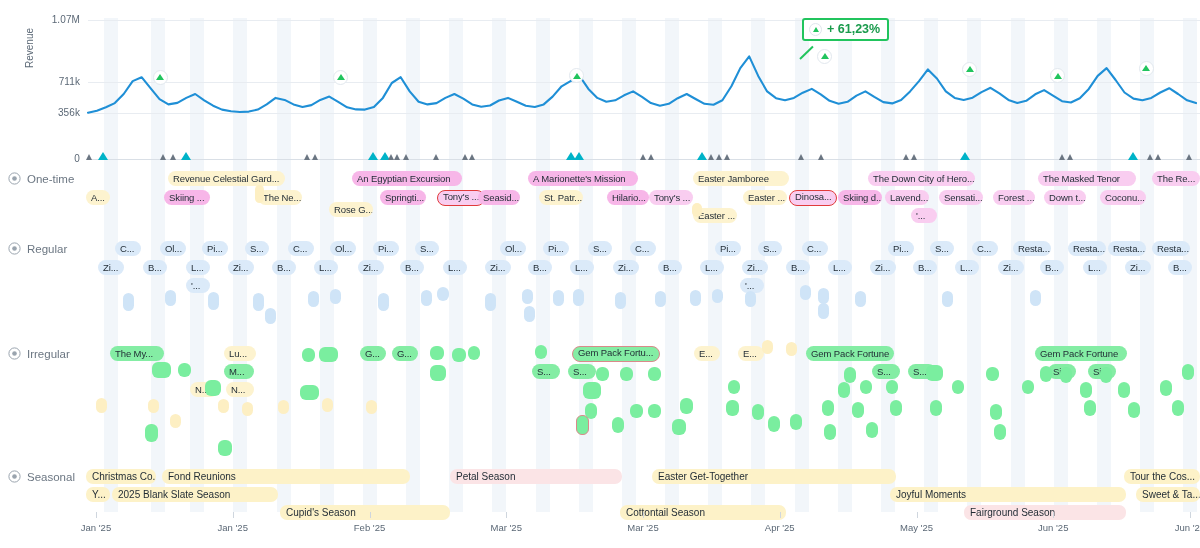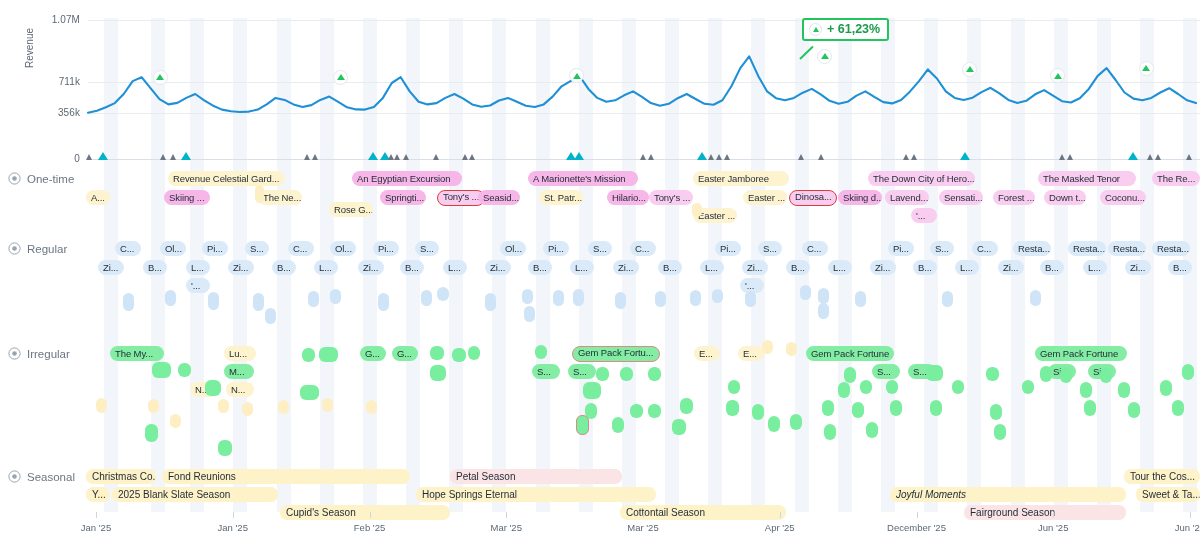--- a/index.html
+++ b/index.html
@@ -523,45 +523,45 @@
       <div class="chip green" style="left: 1118px; top: 382px; width: 12px; height: 16px;"></div>
       <div class="chip green" style="left: 1128px; top: 402px; width: 12px; height: 16px;"></div>
       <div class="chip green" style="left: 1160px; top: 380px; width: 12px; height: 16px;"></div>
       <div class="chip green" style="left: 1172px; top: 400px; width: 12px; height: 16px;"></div>
       <div class="chip green" style="left: 1182px; top: 364px; width: 12px; height: 16px;"></div>
     </div>
   <div class="layer" id="seasonal-layer">
       <div class="sbar yellow" style="left: 86px; top: 469px; width: 70px;">Christmas Co...</div>
       <div class="sbar yellow" style="left: 162px; top: 469px; width: 248px;">Fond Reunions</div>
       <div class="sbar pink" style="left: 450px; top: 469px; width: 172px;">Petal Season</div>
+      <div class="sbar yellow" style="left: 652px; top: 469px; width: 244px;">Easter Get-Together</div>
       <div class="sbar yellow" style="left: 1124px; top: 469px; width: 76px;">Tour the Cos...</div>
       <div class="sbar yellow" style="left: 86px; top: 487px; width: 24px;">Y...</div>
       <div class="sbar yellow" style="left: 112px; top: 487px; width: 166px;">2025 Blank Slate Season</div>
-      <div class="sbar yellow" style="left: 416px; top: 487px; width: 240px;">Hope Springs Eternal</div>
-      <div class="sbar yellow" style="left: 890px; top: 487px; width: 236px; font-style: italic;">Joyful Moments</div>
+      <div class="sbar yellow" style="left: 890px; top: 487px; width: 236px;">Joyful Moments</div>
       <div class="sbar yellow" style="left: 1136px; top: 487px; width: 64px;">Sweet &amp; Ta...</div>
       <div class="sbar yellow" style="left: 280px; top: 505px; width: 170px;">Cupid's Season</div>
       <div class="sbar yellow" style="left: 620px; top: 505px; width: 166px;">Cottontail Season</div>
       <div class="sbar pink" style="left: 964px; top: 505px; width: 162px;">Fairground Season</div>
     </div>
 
   <div class="layer" id="xaxis-layer">
       <div class="xtickmark" style="left: 96px;"></div>
       <div class="xtick" style="left: 96px;">Jan '25</div>
       <div class="xtickmark" style="left: 232.75px;"></div>
       <div class="xtick" style="left: 232.75px;">Jan '25</div>
       <div class="xtickmark" style="left: 369.5px;"></div>
       <div class="xtick" style="left: 369.5px;">Feb '25</div>
       <div class="xtickmark" style="left: 506.25px;"></div>
       <div class="xtick" style="left: 506.25px;">Mar '25</div>
       <div class="xtickmark" style="left: 643px;"></div>
       <div class="xtick" style="left: 643px;">Mar '25</div>
       <div class="xtickmark" style="left: 779.75px;"></div>
       <div class="xtick" style="left: 779.75px;">Apr '25</div>
       <div class="xtickmark" style="left: 916.5px;"></div>
-      <div class="xtick" style="left: 916.5px;">December '25</div>
+      <div class="xtick" style="left: 916.5px;">May '25</div>
       <div class="xtickmark" style="left: 1053.25px;"></div>
       <div class="xtick" style="left: 1053.25px;">Jun '25</div>
       <div class="xtickmark" style="left: 1190px;"></div>
       <div class="xtick" style="left: 1190px;">Jun '25</div>
     </div>
 
 </div>
 
 </body></html>

